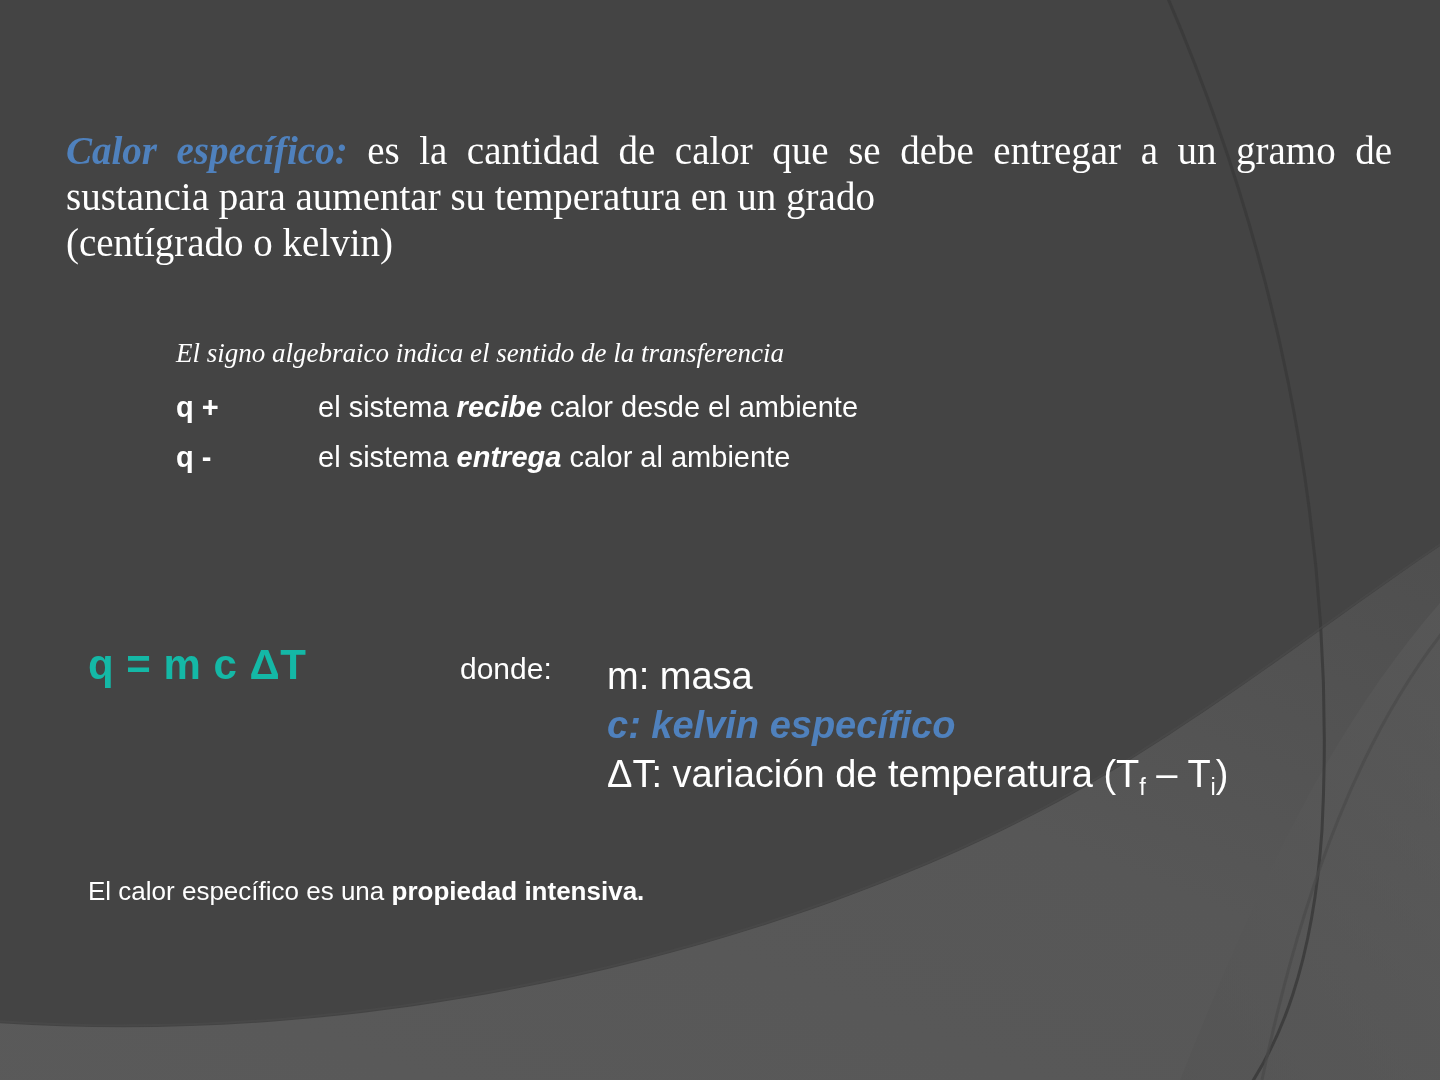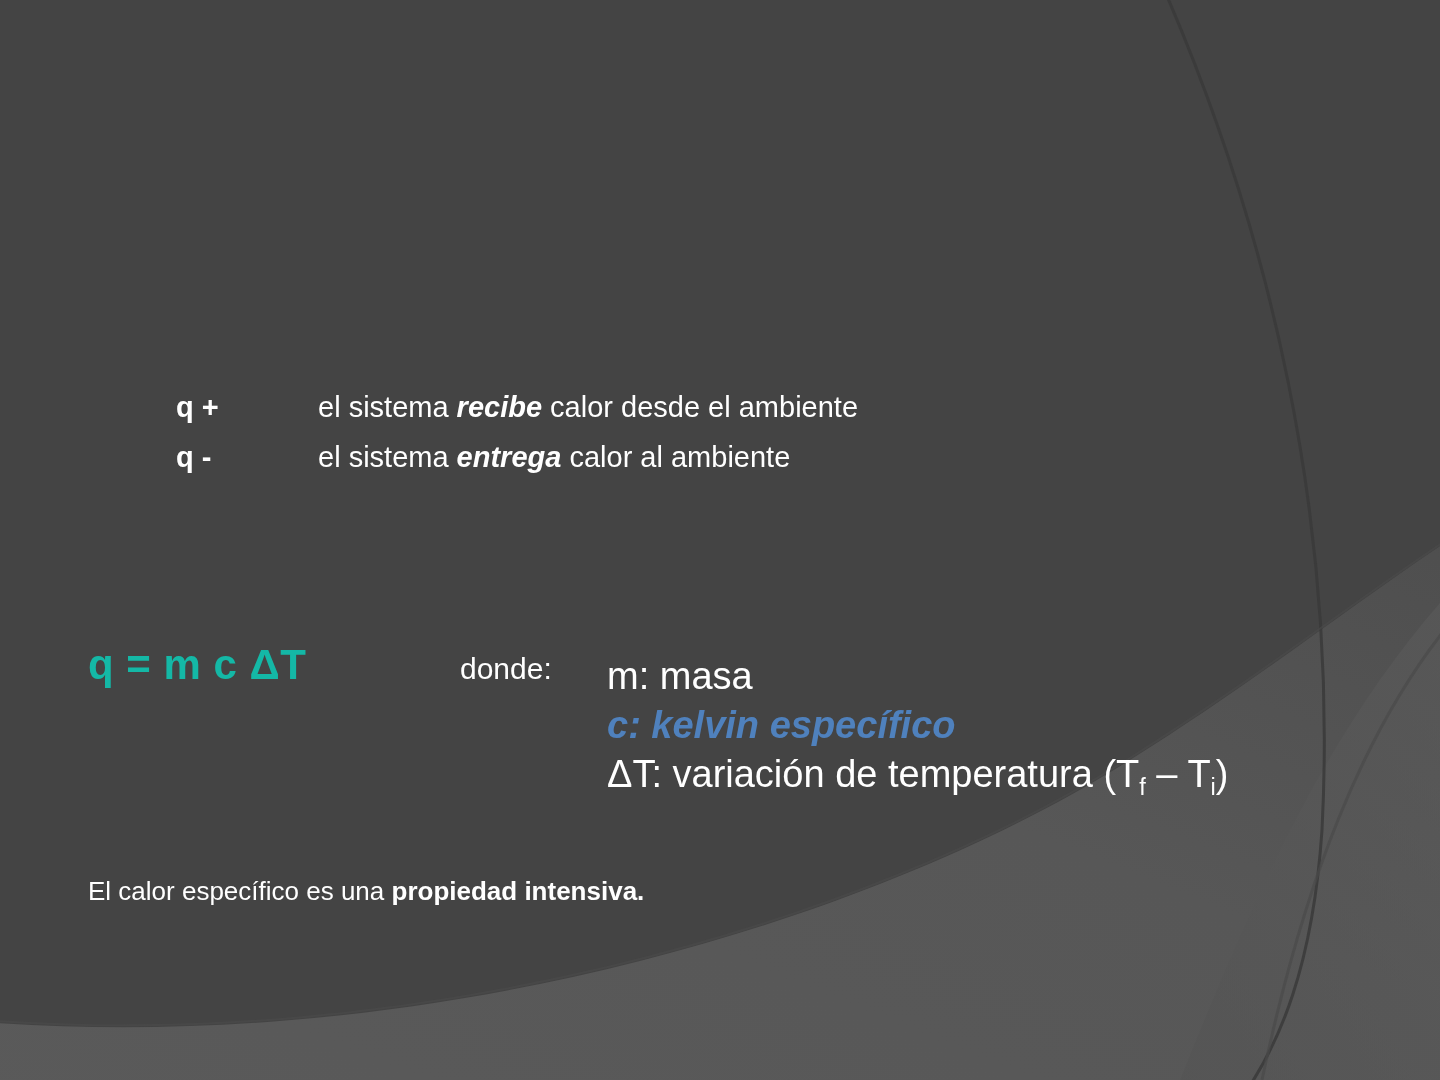--- a/index.html
+++ b/index.html
@@ -163,21 +163,26 @@
       <path d="M 1160 -20 C 1270 230 1338 520 1322 830 C 1313 965 1280 1045 1240 1100" fill="none" stroke="#3a3a3a" stroke-width="3" opacity="0.85"></path>
 
       <path d="M 1262 1080 C 1300 900 1360 720 1470 600" fill="none" stroke="#4a4a4a" stroke-width="3" opacity="0.7"></path>
 
       <path d="M -40 1018 C 400 1058 860 928 1130 758 C 1270 670 1370 588 1480 518" fill="none" stroke="#4b4b4b" stroke-width="2" opacity="0.6"></path>
     </svg>
   </div>
 
   <div class="content">
 
-
+    <div class="para-serif">
+      <span class="lead">Calor específico:</span><span> es la cantidad de calor que se debe entregar a un gramo de sustancia para aumentar su temperatura en un grado</span>
+      <span class="lastline">(centígrado o kelvin)</span>
+    </div>
+
+    <div class="signo-line">El signo algebraico indica el sentido de la transferencia</div>
 
     <div class="q-row row1">
       <span class="q-sym">q +</span>
       <span class="q-desc"><span>el sistema </span><em>recibe</em><span> calor desde el ambiente</span></span>
     </div>
 
     <div class="q-row row2">
       <span class="q-sym">q -</span>
       <span class="q-desc"><span>el sistema </span><em>entrega</em><span> calor al ambiente</span></span>
     </div>

